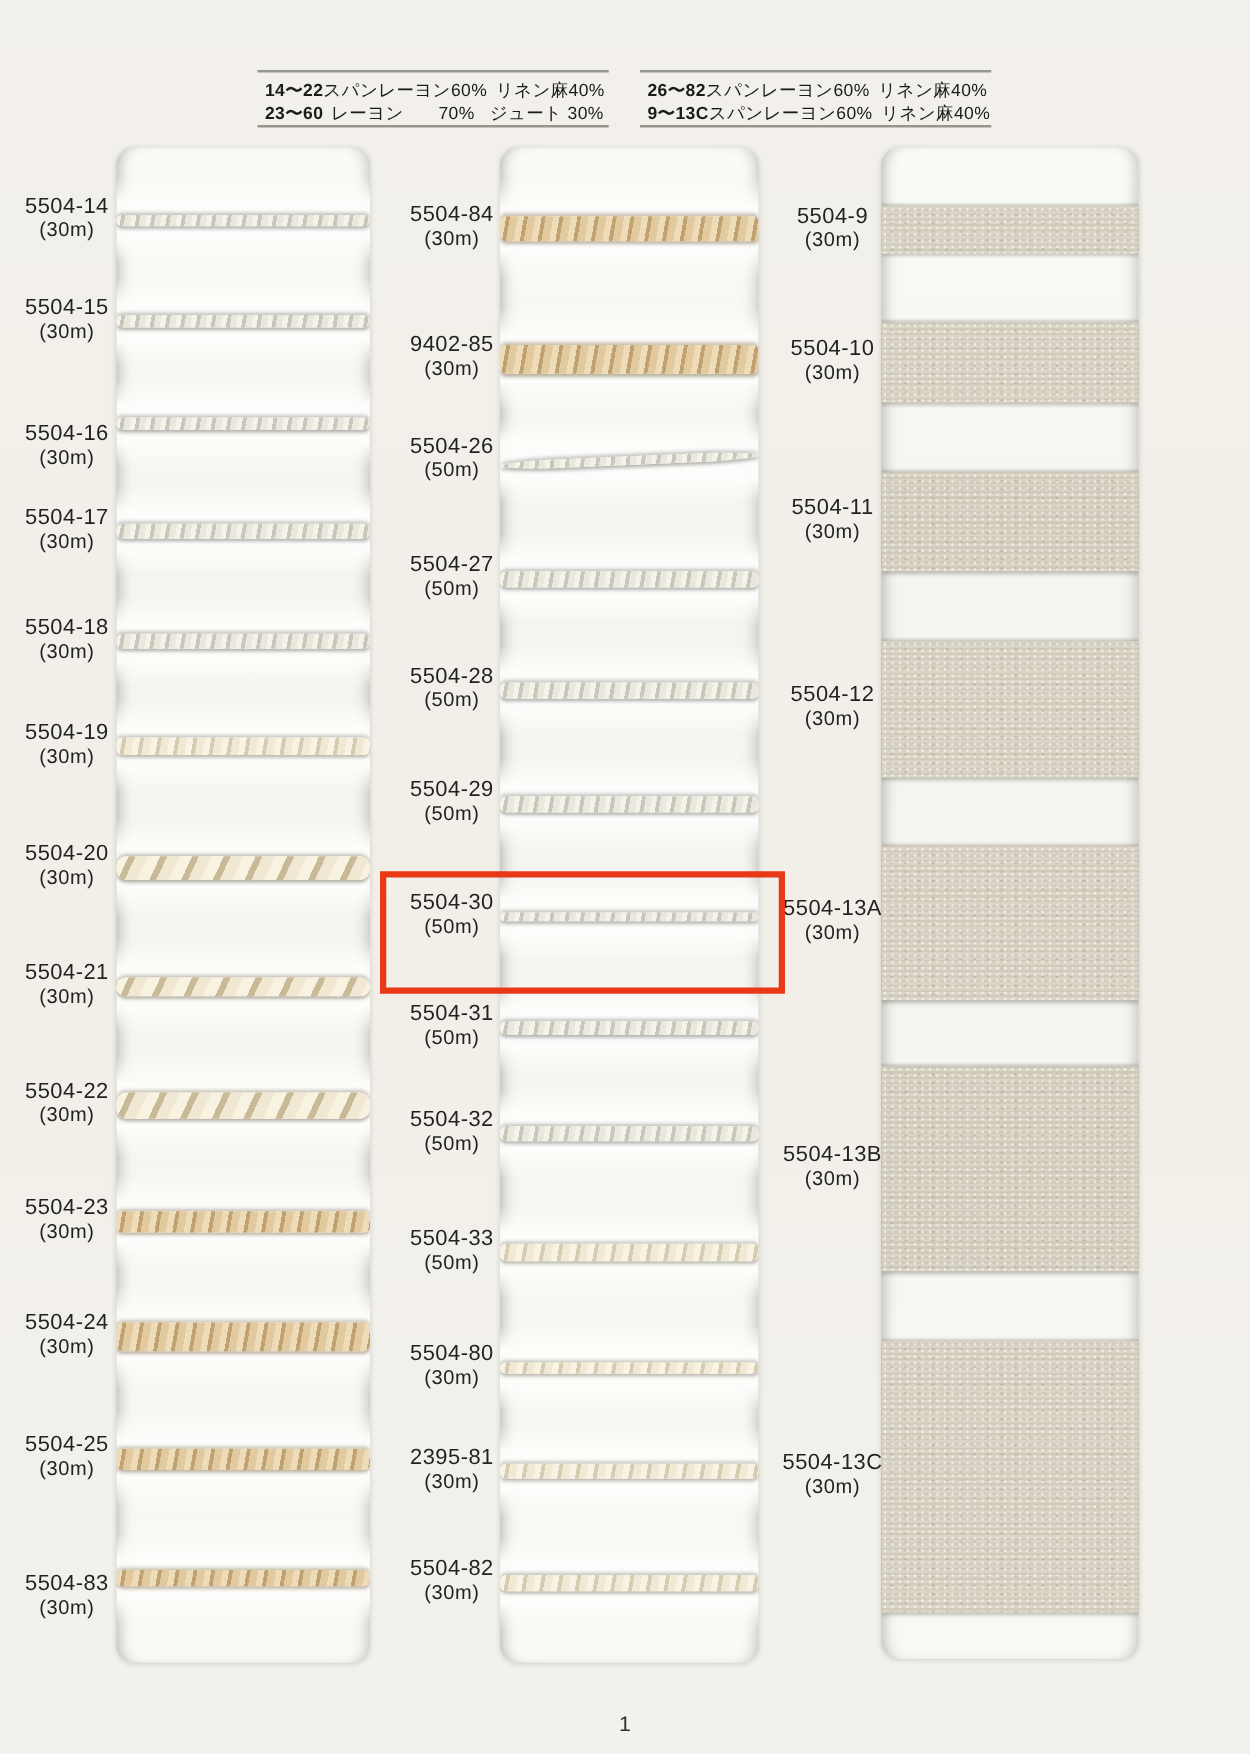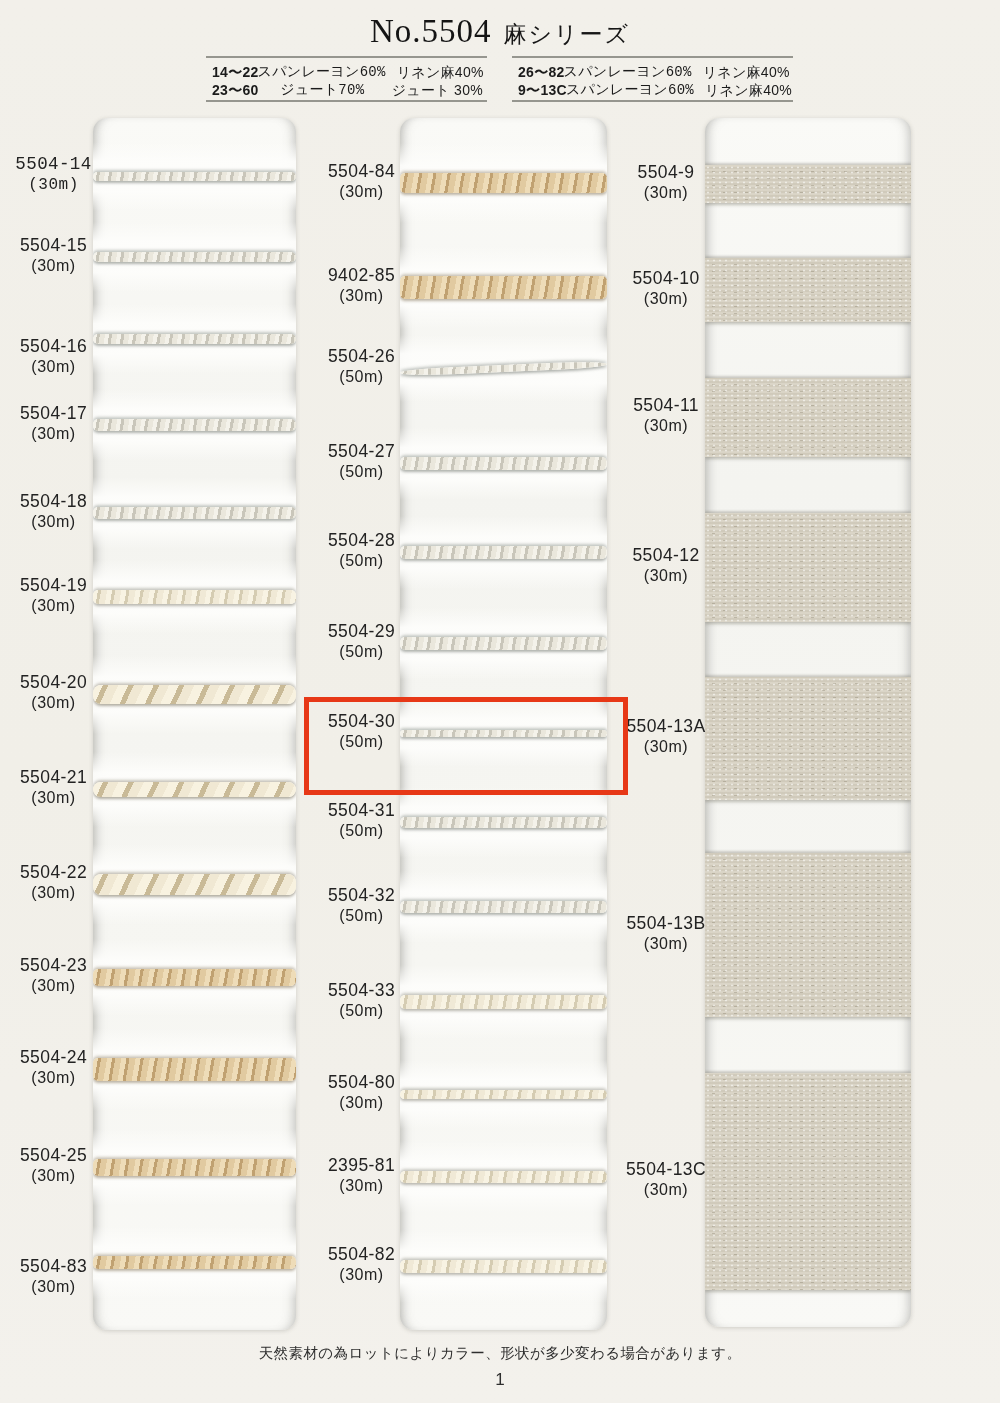--- a/index.html
+++ b/index.html
@@ -21,21 +21,21 @@
 
   .spec{
     position:absolute;top:56px;height:46px;box-sizing:border-box;
     border-top:2px solid #96968f;border-bottom:2px solid #96968f;
     padding:5px 4px 0 6px;font-size:14px;color:#1b1b1b;letter-spacing:.3px;
   }
   .spec.left{left:206px;width:281px;}
   .spec.right{left:512px;width:281px;}
   .spec-row{display:flex;line-height:18px;white-space:nowrap;}
   .spec-range{width:58px;font-weight:bold;}
-  .spec-comp{width:138px;display:flex;justify-content:center;box-sizing:border-box;padding-right:12px;font-family:Liberation Mono, monospace;}
+  .spec-comp{width:138px;display:flex;justify-content:space-between;box-sizing:border-box;padding-right:12px;}
   .spec-comp2{flex:1;}
 
   
   .card{
     position:absolute;top:118px;height:1212px;border-radius:14px;overflow:hidden;
     background:linear-gradient(180deg,#fafaf7 0%,#f4f4f0 30%,#f6f6f2 70%,#f9f9f6 100%);
     box-shadow:
       inset 10px 0 12px -9px rgba(105,105,100,.55),
       inset -10px 0 12px -9px rgba(105,105,100,.45),
       0 1px 4px rgba(80,80,75,.22);
@@ -102,37 +102,34 @@
   .note{position:absolute;top:1344px;left:0;width:100%;text-align:center;
     font-size:14.5px;color:#2e2e2e;letter-spacing:.4px;}
   .page-number{position:absolute;top:1370px;left:0;width:100%;text-align:center;
     font-size:17px;color:#2e2e2e;}
 </style>
 </head>
 <body>
 
 <div class="page">
 
-  <div class="title">
-    <span class="title-no">No.5504</span><span class="title-series">麻シリーズ</span>
-  </div>
 
   <div class="spec left">
     <div class="spec-row">
       <span class="spec-range">14〜22</span>
       <span class="spec-comp">
         <span>スパンレーヨン</span>
         <span>60%</span>
       </span>
       <span class="spec-comp2">リネン麻40%</span>
     </div>
     <div class="spec-row">
       <span class="spec-range">23〜60</span>
       <span class="spec-comp">
-        <span>ジュート</span>
+        <span>レーヨン</span>
         <span>70%</span>
       </span>
       <span class="spec-comp2">ジュート 30%</span>
     </div>
   </div>
 
   <div class="spec right">
     <div class="spec-row">
       <span class="spec-range">26〜82</span>
       <span class="spec-comp">
@@ -211,21 +208,21 @@
       <div class="sample tape linen" style="top: 47px; height: 38px;"></div>
       <div class="sample tape linen" style="top: 140px; height: 64px;"></div>
       <div class="sample tape linen" style="top: 259.5px; height: 79px;"></div>
       <div class="sample tape linen" style="top: 394.5px; height: 109px;"></div>
       <div class="sample tape linen" style="top: 558.5px; height: 123px;"></div>
       <div class="sample tape linen" style="top: 735px; height: 164px;"></div>
       <div class="sample tape linen" style="top: 954.5px; height: 217px;"></div>
     </div>
 
   <div class="label-lane" data-col="0">
-      <div class="item-label" style="top: 154px; font-family: Liberation Mono, monospace;">
+      <div class="item-label" style="top: 154px;">
         <div class="item-code">5504-14</div>
         <div class="item-length">(30m)</div>
       </div>
       <div class="item-label" style="top: 235px;">
         <div class="item-code">5504-15</div>
         <div class="item-length">(30m)</div>
       </div>
       <div class="item-label" style="top: 336px;">
         <div class="item-code">5504-16</div>
         <div class="item-length">(30m)</div>
@@ -351,16 +348,15 @@
         <div class="item-length">(30m)</div>
       </div>
       <div class="item-label" style="top: 1159px;">
         <div class="item-code">5504-13C</div>
         <div class="item-length">(30m)</div>
       </div>
     </div>
 
   <div class="highlight-box" style="border-color: rgb(231, 56, 23);"></div>
 
-  <div class="note">天然素材の為ロットによりカラー、形状が多少変わる場合があります。</div>
   <div class="page-number">1</div>
 
 </div>
 
 </body></html>

